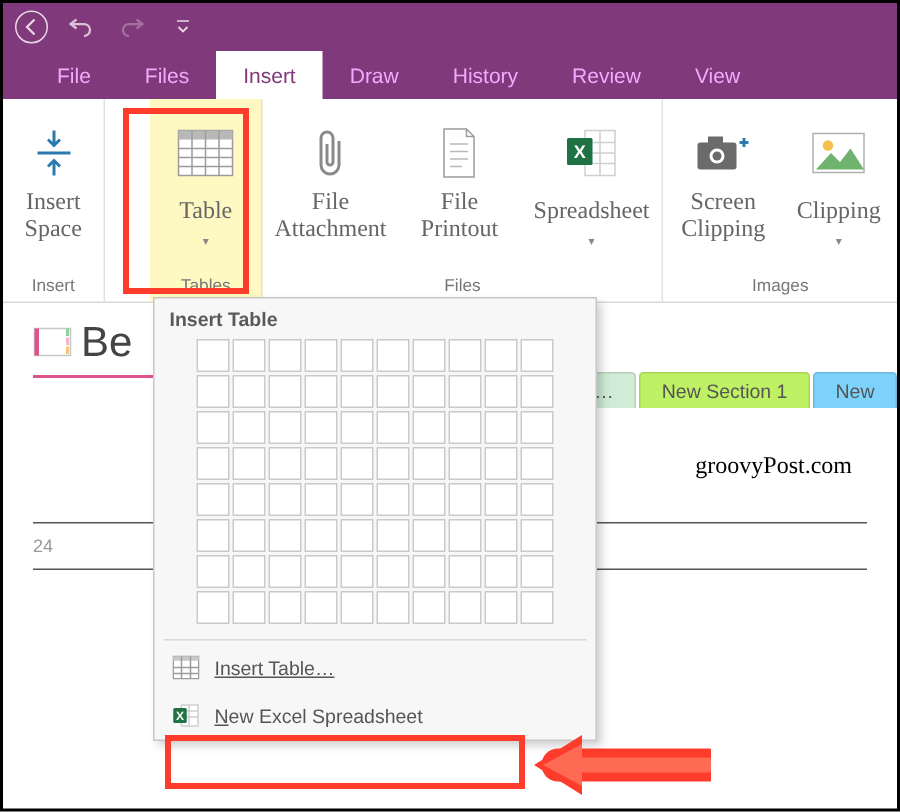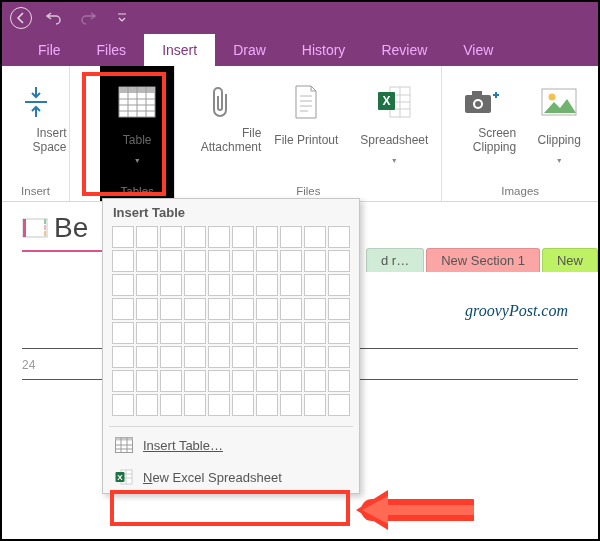--- a/index.html
+++ b/index.html
@@ -9,35 +9,35 @@
   .titlebar .tbtn.circle { border: 1px solid #e8d8e5; border-radius: 50%; width: 22px; height: 22px; }
   .tabs { height: 32px; background: #80397b; display: flex; align-items: stretch; padding-left: 18px; }
   .tab { padding: 0 18px; font-size: 14px; color: #f0abfc; display: flex; align-items: center; cursor: pointer; }
   .tab.active { background: #fff; color: #80397b; }
   .ribbon { height: 136px; background: #fff; border-bottom: 1px solid #d8d8d8; display: flex; }
   .rgroup { display: flex; flex-direction: column; align-items: center; justify-content: flex-end; padding: 6px 2px 0; border-right: 1px solid #e1e1e1; height: 100%; }
   .rgroup-items { flex: 1; display: flex; align-items: flex-start; justify-content: center; gap: 6px; padding-top: 6px; }
   .rgroup-label { font-size: 11.5px; color: #777; padding: 2px 0 4px; }
   .ritem { width: 66px; display: flex; flex-direction: column; align-items: center; gap: 4px; padding: 4px 2px; cursor: pointer; }
   .ritem .ricon { width: 40px; height: 40px; display: flex; align-items: center; justify-content: center; }
-  .ritem .rlabel { font-size: 12px; color: #666; text-align: right; line-height: 1.15; min-height: 30px; display:flex; align-items:center; justify-content:center; }
+  .ritem .rlabel { font-size: 16px; color: #666; text-align: center; line-height: 1.15; min-height: 30px; display:flex; align-items:center; justify-content:center;font-family:Liberation Serif, serif; }
   .ritem .drop { font-size: 8px; color: #888; margin-top: -4px; }
   .highlight-table { position: absolute; left: 80px; top: 70px; width: 84px; height: 124px; border: 4px solid #fd3c2b; pointer-events: none; }
   .page { position: relative; padding: 10px 20px; }
   .nbicon { display:inline-block; vertical-align:middle; margin-right:6px; }
   .pagetitle { font-size: 28px; color: #444; display:flex; align-items:center; }
   .titleline { height: 2px; background: #dc548e; margin-top: 6px; width: 200px; }
   .sectiontabs { position:absolute; right:0; top:46px; display:flex; gap:2px; }
   .sectab { padding: 4px 14px; font-size: 13px; border-radius: 3px 3px 0 0; color: #555; border:1px solid rgba(0,0,0,0.12); border-bottom:none; white-space:nowrap; }
-  .watermark { position:absolute; right:30px; top:100px; font-size:16px; color:#0c4a6e; font-style:italic; font-family: Georgia, serif; }
+  .watermark { position:absolute; right:30px; top:100px; font-size:16px; color:#000000; font-family: Georgia, serif; }
   .note { position:absolute; left:20px; right:20px; top:140px; }
   .datestamp { font-size:12px; color:#999;text-align:center; }
   .note hr { border:none; border-top:1px solid #555; margin:6px 0; }
   
-  .dropdown { position:absolute; left:100px; top:196px; width:258px; background:#f7f7f7; border:1px solid #c7c7c7; box-shadow: 3px 3px 6px rgba(0,0,0,0.2); }
+  .dropdown { position:absolute; left:100px; top:196px; width:296px; background:#f7f7f7; border:1px solid #c7c7c7; box-shadow: 3px 3px 6px rgba(0,0,0,0.2); }
   .dd-title { font-size:13px; font-weight:600; color:#5a5a5a; padding:6px 10px 6px; }
   .grid { display:grid; grid-template-columns: repeat(10, 22px); grid-template-rows: repeat(8, 22px); gap:2px; padding: 0 8px 8px; justify-content:center; }
   .cell { width:22px; height:22px; background:#fff; border:1px solid #c9c9c9; cursor:pointer; }
   .dd-sep { height:1px; background:#d8d8d8; margin:2px 6px; }
   .dd-item { display:flex; align-items:center; gap:10px; padding:8px 12px; font-size:13px; color:#555; cursor:pointer; }
   .dd-item .u { text-decoration: underline; }
   .highlight-new { position:absolute; left:108px; top:488px; width:240px; height:36px; border:4px solid #fd3c2b; pointer-events:none; }
   .arrow { position:absolute; left:352px; top:478px; pointer-events:none; }
   
   svg { display:block; }
@@ -90,21 +90,21 @@
               <path d="M15 33 L15 23 M11 27 L15 23 L19 27" stroke="#2a7ab0" stroke-width="2" fill="none"></path>
               <line x1="4" y1="18" x2="26" y2="18" stroke="#2a7ab0" stroke-width="2"></line>
             </svg>
         </div>
         <div class="rlabel">Insert Space</div>
       </div>
     </div>
     <div class="rgroup-label">Insert</div>
   </div>
 
-  <div class="rgroup" style="width:82px; background:#000000;margin-left:30px;">
+  <div class="rgroup" style="width:82px; background:#fef9c3;margin-left:30px;">
     <div class="rgroup-items">
       <div class="ritem">
         <div class="ricon">
           <svg width="38" height="32" viewBox="0 0 38 32">
               <rect x="1" y="1" width="36" height="30" fill="#fff" stroke="#9b9b9b"></rect>
               <rect x="1" y="1" width="36" height="6" fill="#b8b8b8"></rect>
               <line x1="1" y1="13" x2="37" y2="13" stroke="#9b9b9b"></line>
               <line x1="1" y1="19" x2="37" y2="19" stroke="#9b9b9b"></line>
               <line x1="1" y1="25" x2="37" y2="25" stroke="#9b9b9b"></line>
               <line x1="10" y1="1" x2="10" y2="31" stroke="#9b9b9b"></line>
@@ -203,22 +203,22 @@
           <rect x="22" y="9" width="2" height="5" fill="#f3b6c2"></rect>
           <rect x="22" y="15" width="2" height="5" fill="#f7c47a"></rect>
         </svg>
     </span>
     <span>Be</span>
   </div>
   <div class="titleline"></div>
 
   <div class="sectiontabs">
     <div class="sectab" style="background:#d0ecd6">d r…</div>
-    <div class="sectab" style="background:#fca5a5">New Section 1</div>
-    <div class="sectab" style="background:#bef264">New</div>
+    <div class="sectab" style="background:#bef264">New Section 1</div>
+    <div class="sectab" style="background:#7dd3fc">New</div>
   </div>
 
   <div class="watermark">groovyPost.com</div>
 
   <div class="note">
     <hr>
     <span class="datestamp">24 </span>
     <hr>
   </div>
 </div>

